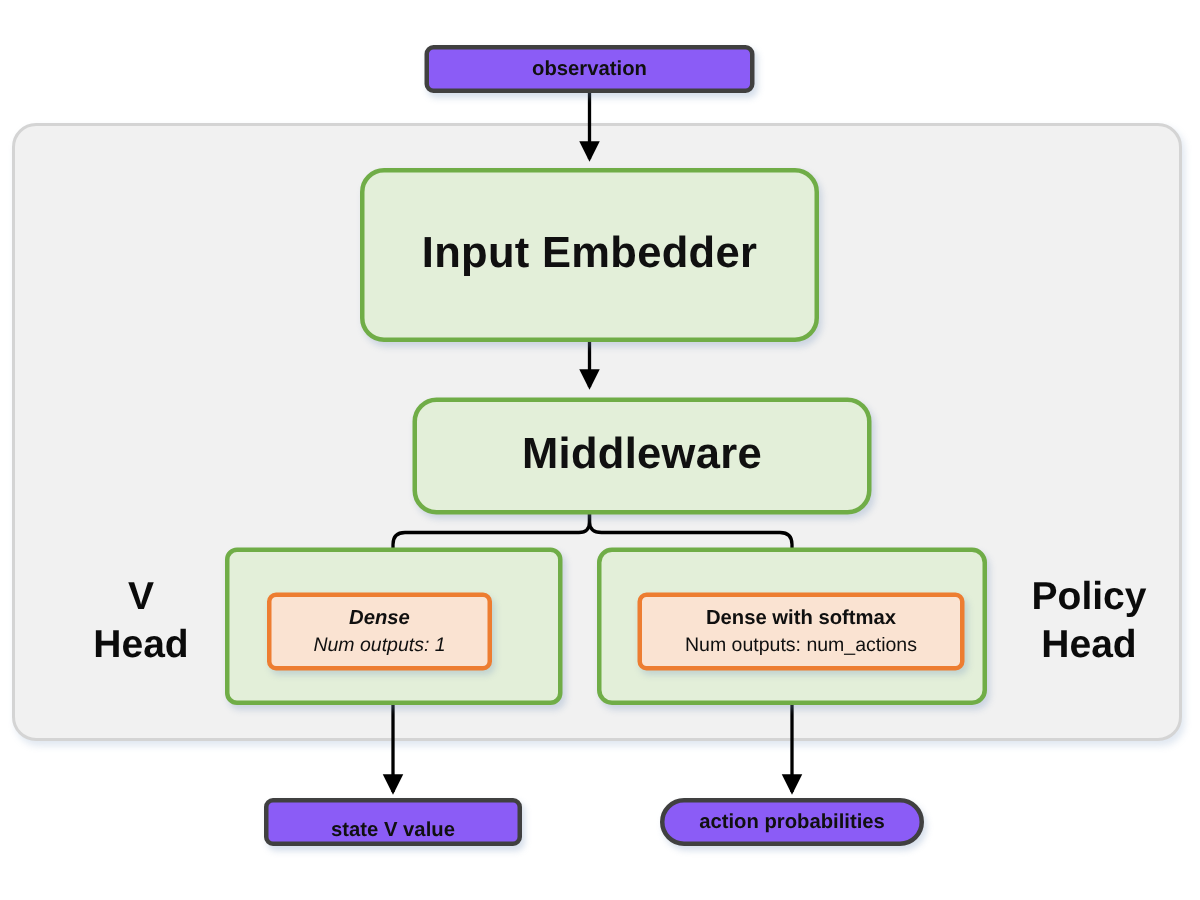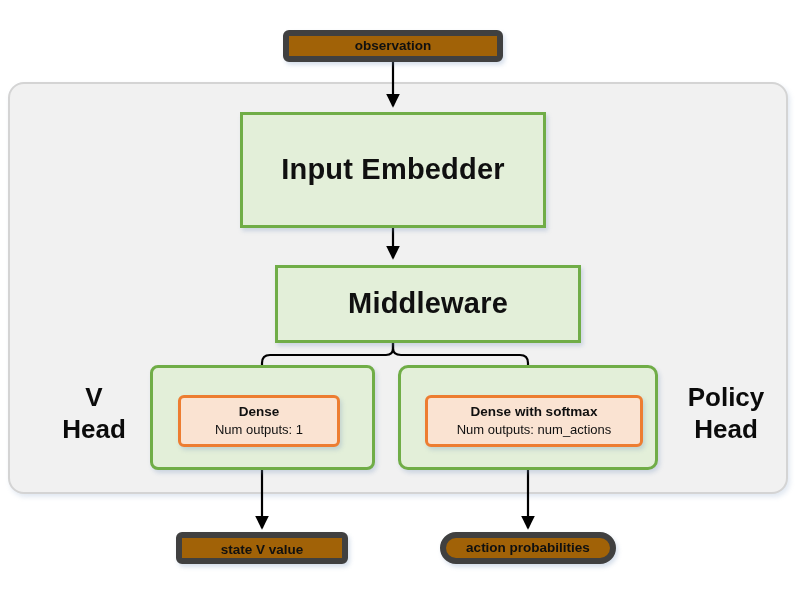--- a/index.html
+++ b/index.html
@@ -40,33 +40,33 @@
     height: 412px;
     box-sizing: border-box;
     background: #f1f1f1;
     border: 2px solid #d4d4d4;
     border-radius: 16px;
     box-shadow: 2px 3px 5px rgba(120,150,190,0.22);
   }
 
   
   .io-box {
-    background: #a16207;
-    border: 6px solid #404040;
+    background: #8b5cf6;
+    border: 3px solid #404040;
     border-radius: 6px;
     font-size: 13.5px;
     font-weight: bold;
     box-shadow: 2px 3px 4px rgba(120,150,190,0.30);
   }
 
   
   .module-box {
     background: #e3efd9;
     border: 3px solid #70ad47;
-    border-radius: 0;
+    border-radius: 16px;
     box-shadow: 2px 3px 4px rgba(120,150,190,0.30);
   }
   .module-box .title {
     font-size: 29px;
     font-weight: bold;
     letter-spacing: 0.2px;
   }
 
   
   .head-group {
@@ -158,21 +158,21 @@
 
   <div class="node module-box" style="left:240px; top:112px; width:306px; height:116px;">
     <span class="title">Input Embedder</span>
   </div>
 
   <div class="node module-box" style="left:240px; top:265px; width:306px; height:78px;margin-left:35px;">
     <span class="title">Middleware</span>
   </div>
 
   <div class="node head-group" style="left:150px; top:365px; width:225px; height:105px;">
-    <div class="node layer-box" style="position:absolute; left:25px; top:27px; width:162px; height:52px;">
+    <div class="node layer-box" style="position:absolute; left:25px; top:27px; width:150px; height:52px;font-style:italic;">
       <span class="l1">Dense</span>
       <span class="l2">Num outputs: 1</span>
     </div>
   </div>
 
   <div class="node head-group" style="left:398px; top:365px; width:260px; height:105px;border-radius:10px;">
     <div class="node layer-box" style="position:absolute; left:24px; top:27px; width:218px; height:52px;">
       <span class="l1">Dense with softmax</span>
       <span class="l2">Num outputs: num_actions</span>
     </div>

